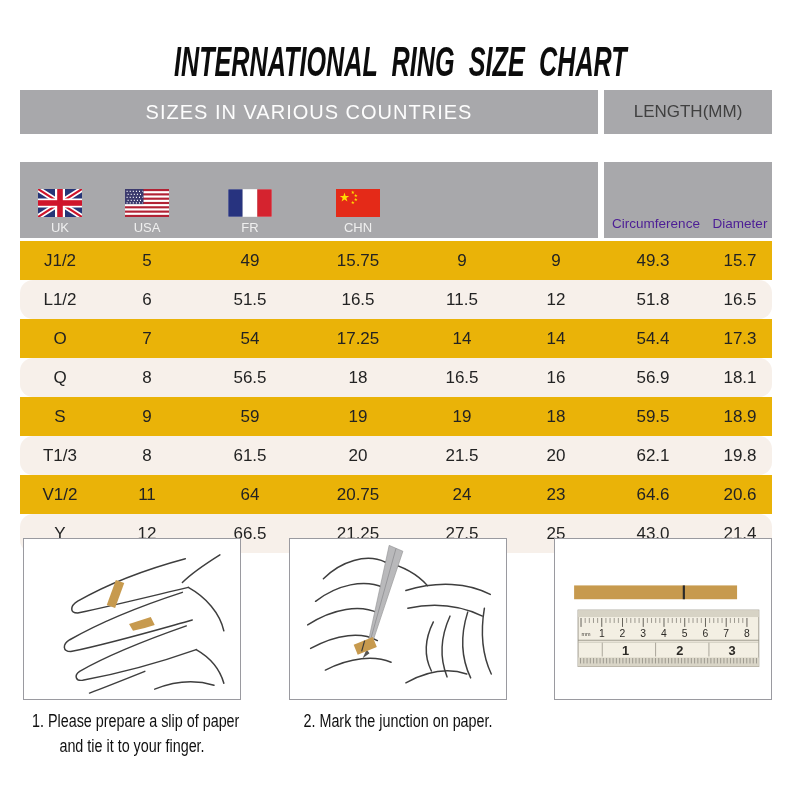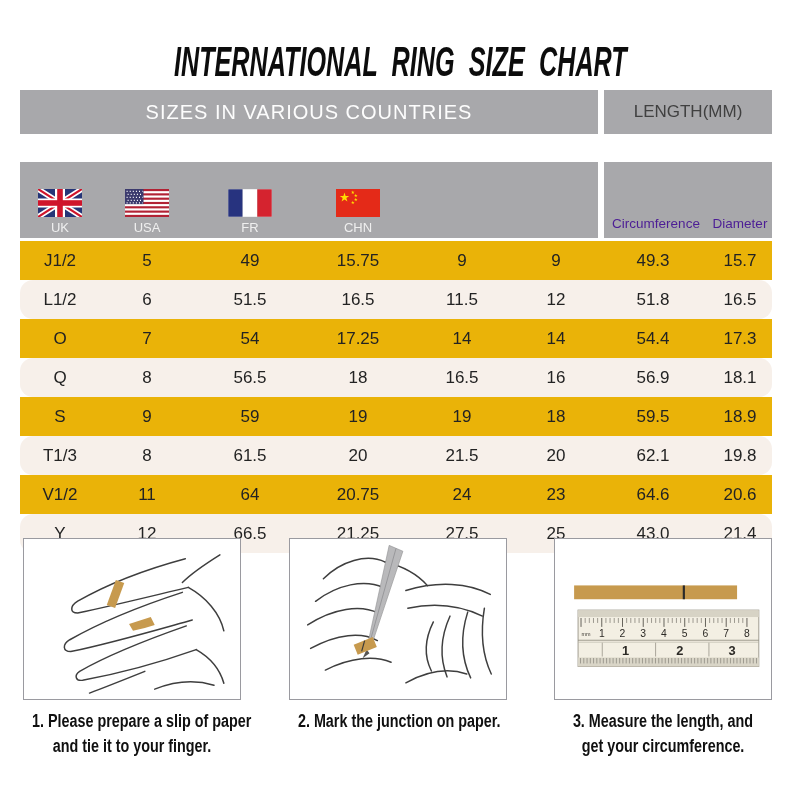--- a/index.html
+++ b/index.html
@@ -51,21 +51,21 @@
   
   .steps{position:absolute;top:538px;left:0;width:800px;height:262px;}
   .step{position:absolute;top:0;width:244px;}
   .step-1{left:10px;} .step-2{left:276px;} .step-3{left:541px;}
   .figure{
     width:218px;height:162px;margin:0 auto;background:#ffffff;
     border:1px solid #9a9aa0;box-sizing:border-box;
   }
   .figure svg{display:block;width:100%;height:100%;}
   .sketch{stroke:#3e3e3e;stroke-width:1.5;fill:none;stroke-linecap:round;}
-  .caption{margin-top:9px;text-align:center;font-weight:bold;font-size:17.5px;line-height:25px;color:#101010;}
+  .caption{margin-top:9px;text-align:center;font-weight:normal;font-size:17.5px;line-height:25px;color:#101010;}
   .cap-line{white-space:nowrap;transform:scaleX(0.82);transform-origin:50% 50%;}
   svg text{font-family:"Liberation Sans",sans-serif;}
 </style>
 </head>
 <body>
 
 <div class="title-wrap">
   <div class="title-inner">INTERNATIONAL RING SIZE CHART</div>
 </div>
 
@@ -406,19 +406,15 @@
               <line x1="187.20000000000013" y1="120.5" x2="187.20000000000013" y2="126" stroke="#76726a" stroke-width="0.6"></line>
               <line x1="190.50000000000014" y1="120.5" x2="190.50000000000014" y2="126" stroke="#76726a" stroke-width="0.6"></line>
               <line x1="193.80000000000015" y1="120.5" x2="193.80000000000015" y2="126" stroke="#76726a" stroke-width="0.6"></line>
               <line x1="197.10000000000016" y1="120.5" x2="197.10000000000016" y2="126" stroke="#76726a" stroke-width="0.6"></line>
               <line x1="200.40000000000018" y1="120.5" x2="200.40000000000018" y2="126" stroke="#76726a" stroke-width="0.6"></line>
               <line x1="203.7000000000002" y1="120.5" x2="203.7000000000002" y2="126" stroke="#76726a" stroke-width="0.6"></line>
             </g>
         </g>
       </svg>
     </div>
-    <div class="caption">
-      <div class="cap-line">3. Measure the length, and</div>
-      <div class="cap-line">get your circumference.</div>
-    </div>
   </div>
 
 </div>
 
 </body></html>

